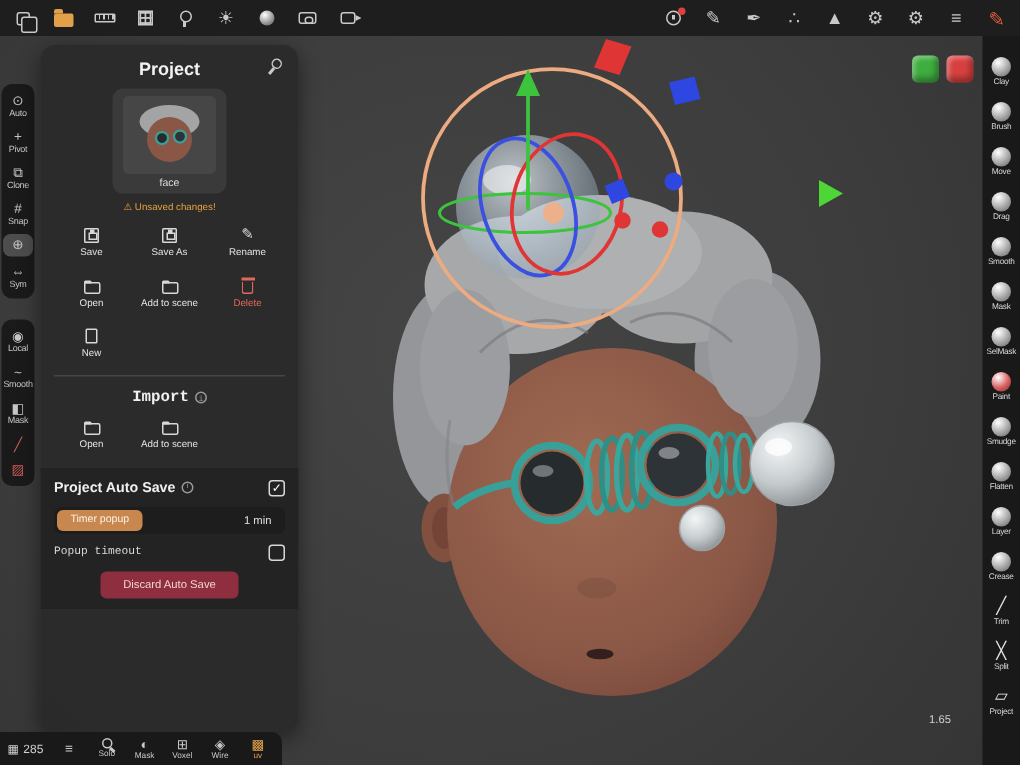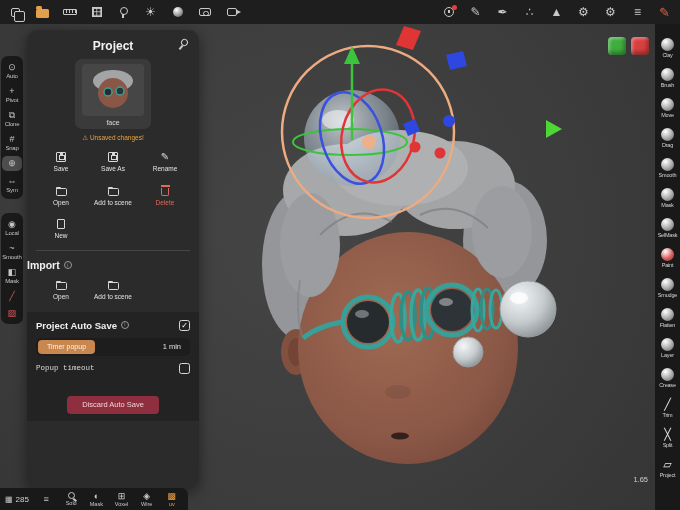--- a/index.html
+++ b/index.html
@@ -88,21 +88,21 @@
   .ic-floppy::after{ content:"";position:absolute;bottom:1px;left:2px;width:4px;height:3px;border:1px solid #d8d8d8; }
   .ic-folder-sm{ width:11px;height:8px;border:1px solid #d8d8d8;border-radius:1.5px;position:relative;margin-top:3px; }
   .ic-folder-sm::before{ content:"";position:absolute;top:-2.5px;left:-1px;width:5px;height:2px;
     background:#d8d8d8;border-radius:1px 1px 0 0; }
   .ic-pencil{ font-size:10px; line-height:10px; color:#d8d8d8; }
   .ic-trash{ width:8px;height:8.5px;border:1px solid currentColor;border-top:none;
     border-radius:0 0 2px 2px;position:relative;margin-top:2.5px; }
   .ic-trash::before{ content:"";position:absolute;top:-2.5px;left:-1.5px;right:-1.5px;height:1.5px;background:currentColor; }
   .ic-file{ width:8px;height:10px;border:1px solid #d8d8d8;border-radius:1px; }
   .pp-divider { height:1px; background:#454545; margin:11px 9px 0; }
-  .pp-sec-title-row { display:flex; align-items:center; gap:4px; margin-top:8px; }
+  .pp-sec-title-row { display:flex; align-items:center; justify-content:center; gap:4px; margin-top:8px;font-family:Liberation Mono, monospace; }
   .pp-sec-title { font-size:10.5px; font-weight:bold; color:#f0f0f0; }
   .ic-info{ width:8px;height:8px;border:1px solid #9a9a9a;border-radius:50%;
     display:flex;align-items:center;justify-content:center;color:#9a9a9a;
     font-size:5.5px;line-height:1;flex:0 0 auto; }
   .ic-info::after{ content:"i"; }
   .pp-autosave { margin-top:11px; background:#232323; padding:8px 9px 7px;
     display:flex; flex-direction:column; gap:7px; }
   .pp-as-head { display:flex; align-items:center; gap:4px; }
   .pp-as-title { font-size:9.5px; font-weight:bold; color:#f0f0f0; }
   .spacer { flex:1; }
@@ -110,21 +110,21 @@
     display:flex; align-items:center; justify-content:center; font-size:8px; color:#fff; }
   .checkbox.checked::after { content:"✓"; }
   .pp-timer-row { background:#1d1d1d; border-radius:5px; padding:2px;
     display:flex; align-items:center; }
   .btn-timer { background:#c8874e; color:#fdf3e6; font-size:7px; padding:3.5px 9px;
     border-radius:4px; border:none; }
   .pp-timer-val { margin-left:auto; padding-right:7px; font-size:7.5px; color:#e0e0e0; }
   .pp-timeout-row { display:flex; align-items:center;font-family:Liberation Mono, monospace; }
   .pp-timeout-row .lbl { font-size:7.5px; color:#d8d8d8; }
   .btn-discard { align-self:center; background:#8e2e3e; color:#f3d3d3; font-size:7.5px;
-    padding:4.5px 15px; border-radius:4px; border:none; margin-top:15px; }
+    padding:4.5px 15px; border-radius:4px; border:none; margin-top:0; }
   .pp-export { margin-top:auto; background:#232323; padding:7px 0 9px; }
   .pp-export .pp-sec-title-row { margin-top:0; }
 
   
   #right-strip { position:absolute; right:0; top:0; bottom:0; width:25px;
     background:#191919; z-index:55; display:flex; flex-direction:column;
     align-items:center; padding-top:33px; }
   .rs-tool { width:25px; height:30px; display:flex; flex-direction:column;
     align-items:center; justify-content:center; gap:1.5px; color:#d6d6d6; }
   .rs-tool .lbl { font-size:5.5px; line-height:6px; letter-spacing:-.2px; }
@@ -133,21 +133,21 @@
   .tool-sphere.paint { background:radial-gradient(circle at 35% 28%, #fff, #d95f5f 55%, #7e2e2e 100%); }
   .tool-glyph { font-size:11px; line-height:13px; color:#e2e2e2; }
 
   
   #scene { position:absolute; left:0; top:0; width:680px; height:510px; z-index:5; }
   #overlay-cubes { position:absolute; right:31px; top:37px; z-index:20; display:flex; gap:5px; }
   .cube-btn { width:18px; height:18px; border-radius:4px;
     box-shadow:inset -2px -3px 4px rgba(0,0,0,.35), inset 2px 2px 3px rgba(255,255,255,.35); }
   .cube-btn.green { background:#3fae3f; }
   .cube-btn.red { background:#d84040; }
-  #zoom-indicator { position:absolute; right:32px; bottom:26px; z-index:20;
+  #zoom-indicator { position:absolute; right:46px; bottom:26px; z-index:20;
     font-size:7.5px; color:#cfcfcf;text-align:right; }
 
   
   #bottom-bar { position:absolute; left:0; bottom:0; width:188px; height:22px;
     background:#191919; border-top-right-radius:7px; z-index:58;
     display:flex; align-items:center; padding:0 5px; gap:3px; }
   .bb-stat { display:flex; align-items:center; gap:3px; color:#cfcfcf; padding-right:3px; }
   .bb-stat .g { font-size:8px; }
   .bb-stat .v { font-size:8px; }
   .bb-item { width:24px; display:flex; flex-direction:column; align-items:center; gap:0;

